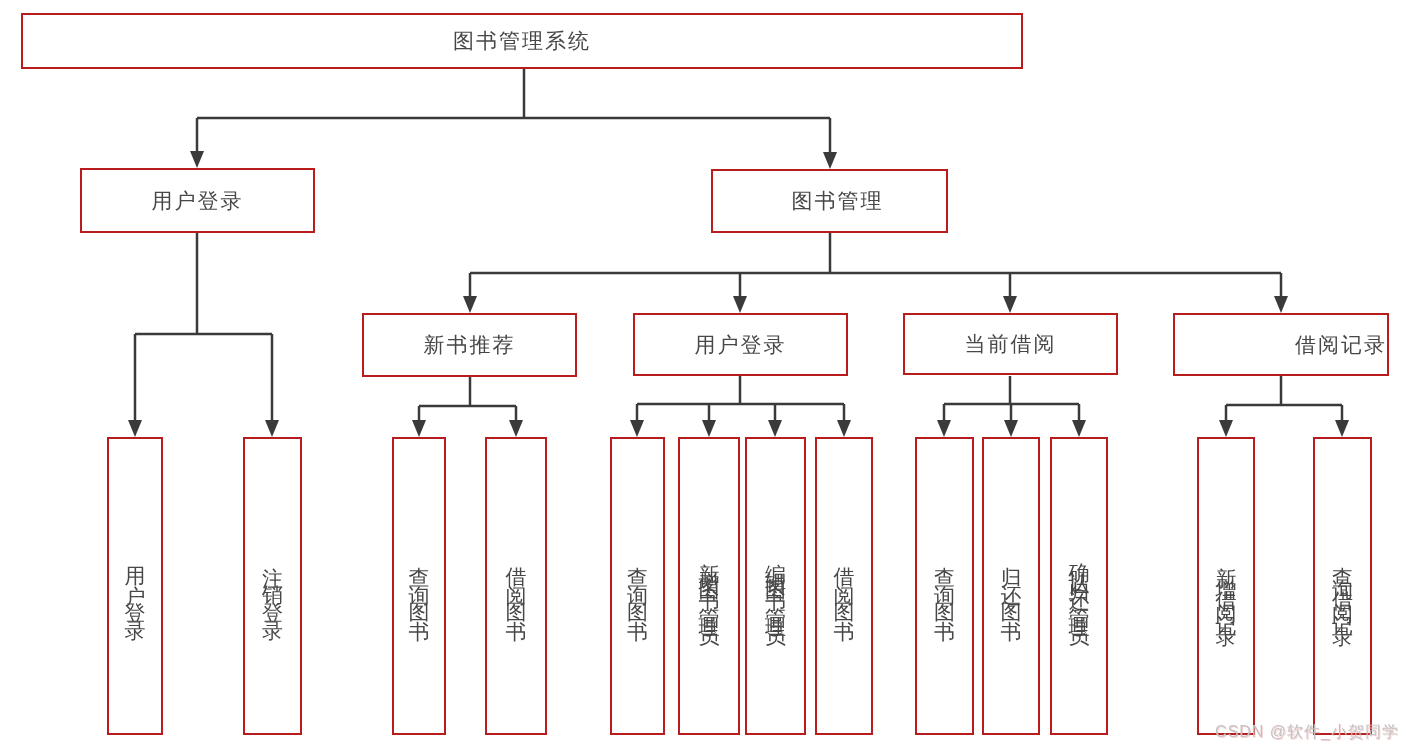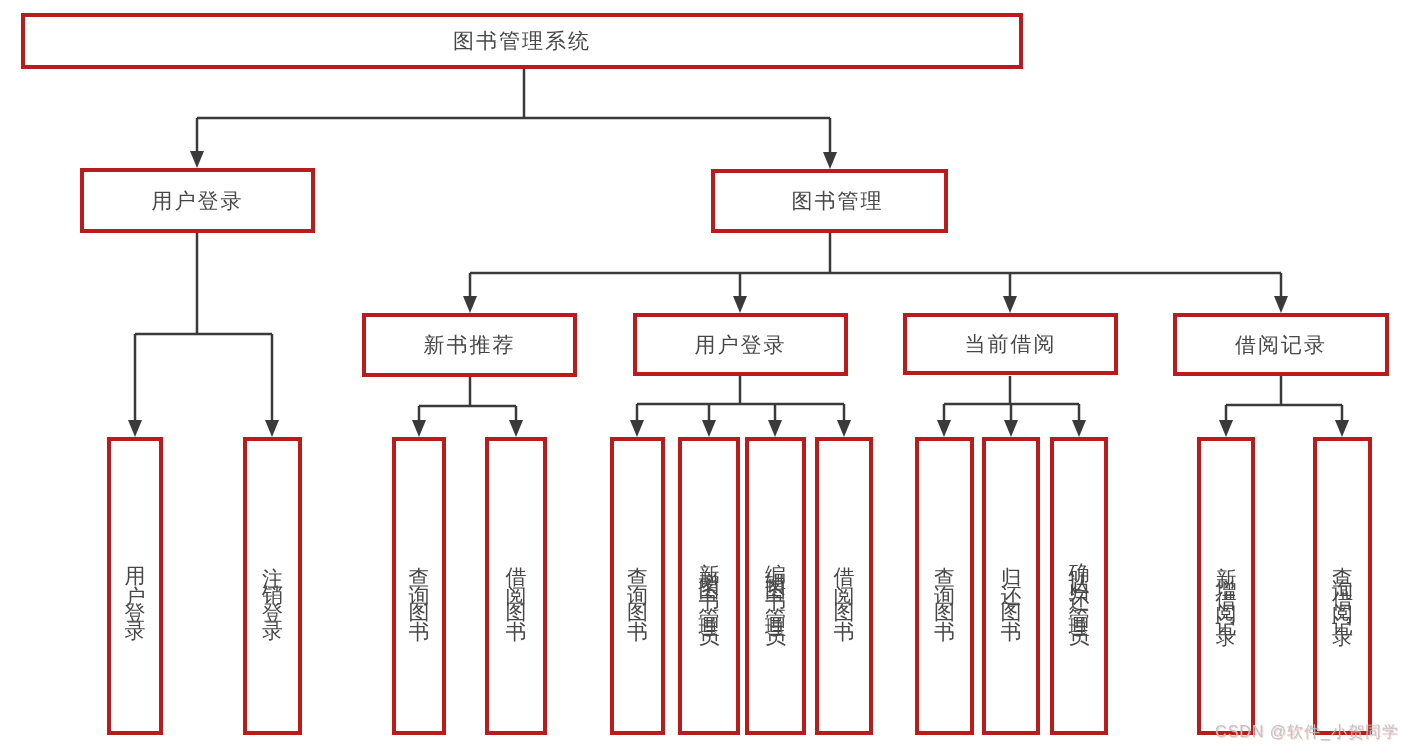--- a/index.html
+++ b/index.html
@@ -8,21 +8,21 @@
     width: 1405px;
     height: 747px;
     background: #ffffff;
     font-family: "Liberation Sans", sans-serif;
     overflow: hidden;
   }
   .wires { position: absolute; left: 0; top: 0; width: 1405px; height: 747px; }
   .node {
     position: absolute;
     background: #ffffff;
-    border: 4px solid #b91c1c;
+    border: 2px solid #b91c1c;
     box-sizing: border-box;
     display: flex;
     align-items: center;
     justify-content: center;
     color: #474747;
     font-size: 21px;
     letter-spacing: 2px;
     z-index: 2;
   }
   .leaf span {
@@ -135,21 +135,21 @@
 
   <div class="node" style="left:362px; top:313px; width:215px; height:64px;align-items:center;">
     <span>新书推荐</span>
   </div>
   <div class="node" style="left:633px; top:313px; width:215px; height:63px;">
     <span>用户登录</span>
   </div>
   <div class="node" style="left:903px; top:313px; width:215px; height:62px;">
     <span>当前借阅</span>
   </div>
-  <div class="node" style="left:1173px; top:313px; width:216px; height:63px;">
+  <div class="node" style="left:1173px; top:313px; width:216px; height:63px;justify-content:flex-end;">
     <span>借阅记录</span>
   </div>
 
   <div class="node leaf" style="left:107px; top:437px; width:56px; height:298px;">
     <span class="sp4">用户登录</span>
   </div>
   <div class="node leaf" style="left:243px; top:437px; width:59px; height:298px;">
     <span class="sp4">注销登录</span>
   </div>
 

